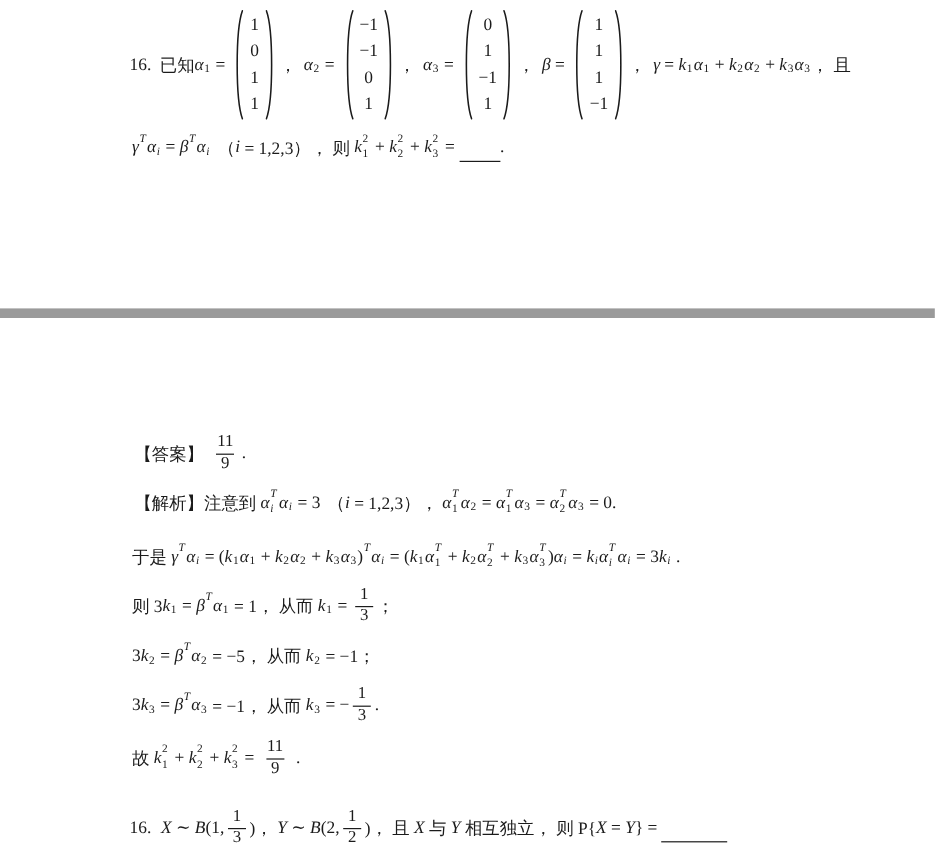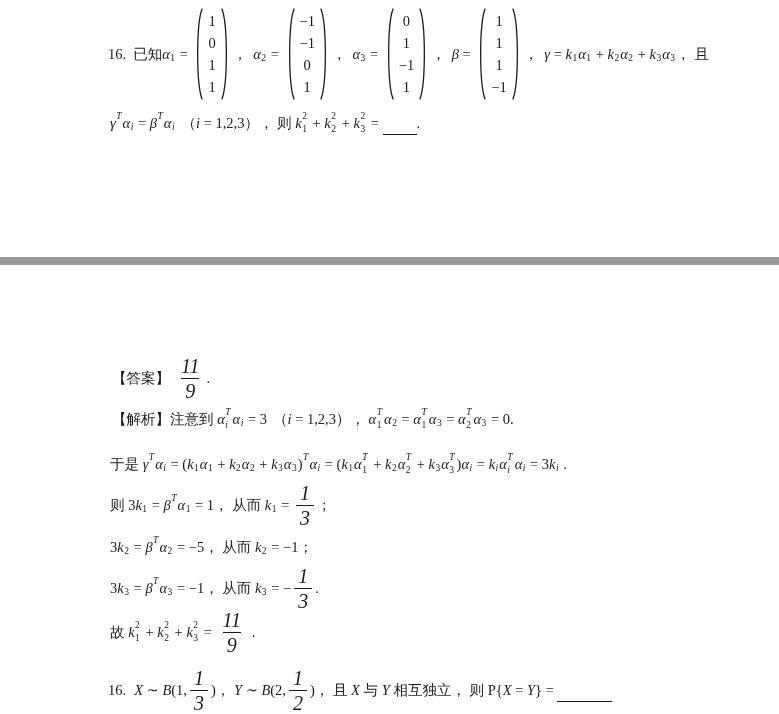--- a/index.html
+++ b/index.html
@@ -13,21 +13,21 @@
     font-size:14.5px;white-space:pre;
   }
   .rm{white-space:pre;}
   .it{font-style:italic;font-family:"Liberation Serif","DejaVu Serif",serif;}
   .sub,.sup{font-size:9.5px;line-height:1;white-space:pre;}
   .sub{position:relative;top:5px;margin:0 1px 0 0.5px;}
   .sup{position:relative;top:-6px;margin:0 1px 0 0.5px;}
   .ss{display:inline-flex;flex-direction:column;align-items:flex-start;
       font-size:9.5px;line-height:9px;gap:4px;margin:0 2px 0 0.5px;}
   .frac{display:inline-flex;flex-direction:column;align-items:center;
-        margin:0 3px;font-size:20px;line-height:1.2;font-style:italic;}
+        margin:0 3px;font-size:14px;line-height:1.2;}
   .frac .den{border-top:1.2px solid #1b1b1b;padding:0 4px;}
   .frac .num{padding:0 4px;}
   .vec{display:inline-flex;align-items:center;margin:0 3px;}
   .vec .col{display:inline-flex;flex-direction:column;padding:0 5px;}
   .vec .cell{height:22px;line-height:22px;text-align:center;font-size:14.5px;}
   .sp{display:inline-block;}
   .blank{display:inline-block;border-bottom:1.3px solid #1b1b1b;
          height:12px;transform:translateY(5px);}
   #divider{position:absolute;left:0;top:257px;width:779px;height:8px;}
 </style>

